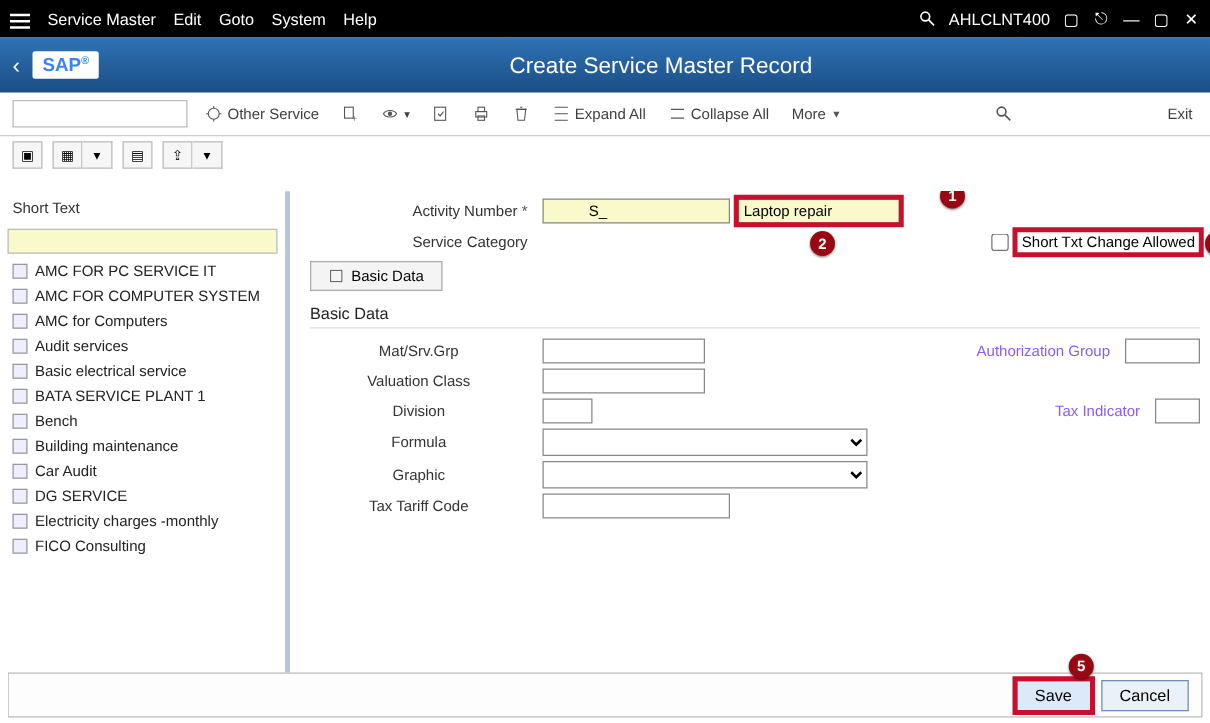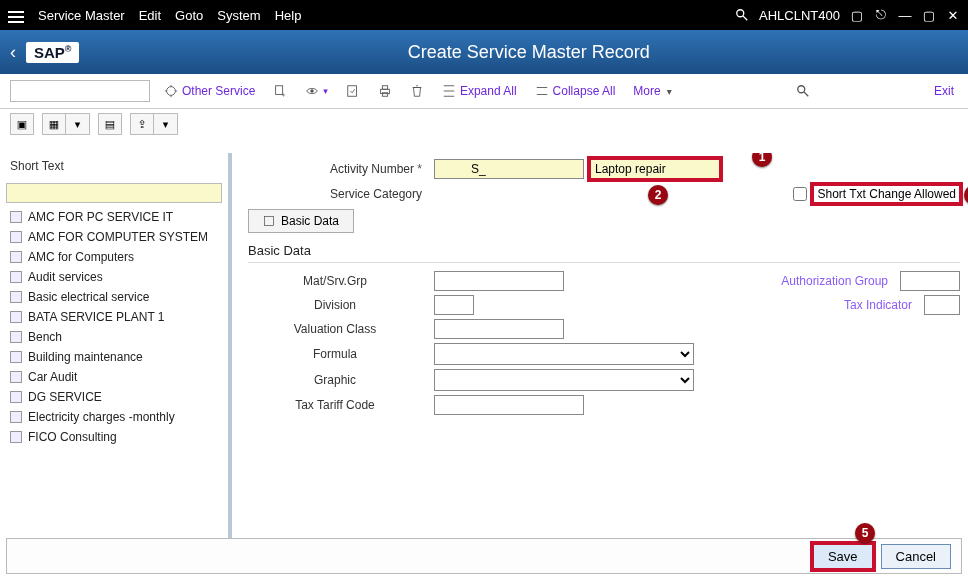--- a/index.html
+++ b/index.html
@@ -10,28 +10,28 @@
   .menubar .left { display: flex; align-items: flex-end; gap: 14px; }
   .menubar .right { margin-left: auto; display: flex; align-items: center; gap: 10px; }
   .menubar span, .menubar .mi { font-size: 13px; cursor: pointer; }
   .hamburger { width:16px; height:12px; display:flex; flex-direction:column; justify-content:space-between; cursor:pointer; }
   .hamburger div { height:2px; background:#fff; }
   .winbtn { width:14px; height:14px; cursor:pointer; display:inline-flex; align-items:center; justify-content:center; color:#fff; }
 
   
   .titlebar { background: linear-gradient(#2f72b5,#1b4e85); color:#fff; height:44px; display:flex; align-items:center; padding:0 10px; }
   .back-ch { font-size:18px; margin-right:10px; cursor:pointer; }
-  .sap-logo { background:#fff; color:#0f172a; font-weight:bold; padding:2px 8px; border-radius:2px; font-size:15px; margin-right:20px; }
+  .sap-logo { background:#fff; color:#3b82f6; font-weight:bold; padding:2px 8px; border-radius:2px; font-size:15px; margin-right:20px; }
   .sap-logo sup { font-size:9px; }
   .app-title { flex:1; text-align:center; font-size:18px; font-weight:500; }
 
   
   .toolbar { display:flex; align-items:center; gap:10px; padding:6px 10px; border-bottom:1px solid #ccc; }
   .tb-input { width:140px; height:22px; border:1px solid #bbb; padding:0 4px; }
-  .tb-item { display:flex; align-items:center; gap:4px; font-size:12px; color:#6d28d9; cursor:pointer; padding:2px 4px; }
+  .tb-item { display:flex; align-items:center; gap:4px; font-size:12px; color:#404040; cursor:pointer; padding:2px 4px; }
   .tb-icon { width:14px; height:14px; display:inline-block; }
   .tb-item.chev::after { content:"▾"; font-size:10px; color:#555; margin-left:2px; }
   .exit { margin-left:auto; }
 
   
   .iconrow { display:flex; align-items:center; gap:8px; padding:4px 10px 6px; }
   .ibox { border:1px solid #bbb; background:#f6f6f6; width:24px; height:22px; display:inline-flex; align-items:center; justify-content:center; cursor:pointer; font-size:11px;}
   .igrp { display:inline-flex; }
   .igrp .ibox + .ibox { border-left:none; }
 
@@ -283,32 +283,32 @@
     <hr class="sep">
 
     <div class="grid-row">
       <div class="glbl">Mat/Srv.Grp</div>
       <input class="txt w130" style="">
       <div class="glbl2">Authorization Group</div>
       <input class="txt w60" style="">
     </div>
 
     <div class="grid-row">
+      <div class="glbl">Valuation Class</div>
+      <input class="txt w130" style="">
+    </div>
+
+    <div class="grid-row">
       <div class="glbl">Division</div>
       <input class="txt w40" style="">
       <div class="glbl2">Tax Indicator</div>
       <input class="txt w36" style="">
     </div>
 
     <div class="grid-row">
-      <div class="glbl">Valuation Class</div>
-      <input class="txt w130" style="">
-    </div>
-
-    <div class="grid-row">
       <div class="glbl">Formula</div>
       <select class="sel w260"><option></option></select>
     </div>
 
     <div class="grid-row">
       <div class="glbl">Graphic</div>
       <select class="sel w260"><option></option></select>
     </div>
 
     <div class="grid-row">

